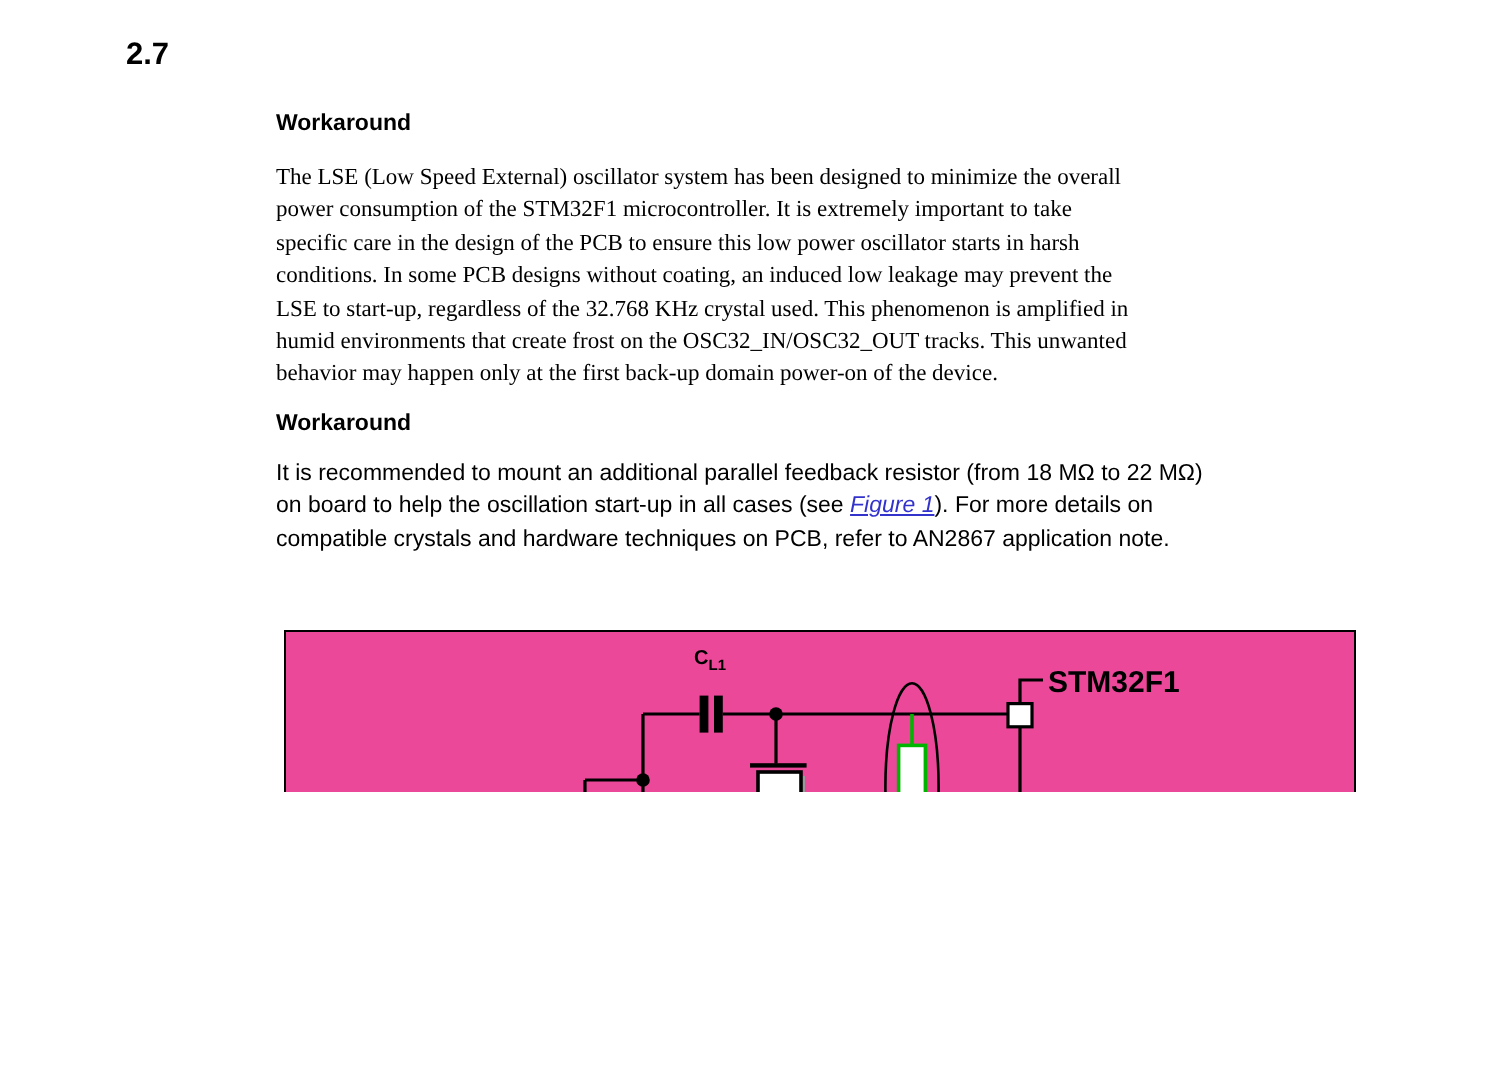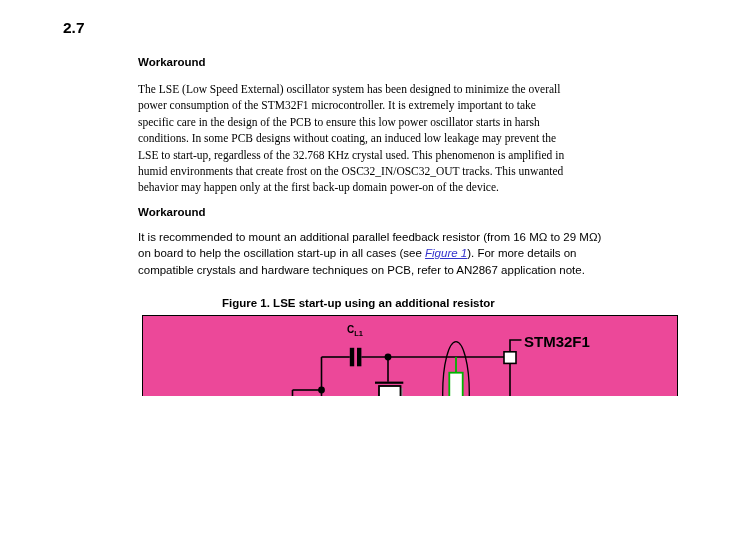--- a/index.html
+++ b/index.html
@@ -35,25 +35,24 @@
   <div class="abs subhead desc-head">Workaround</div>
   <div class="abs body-par desc-par">The LSE (Low Speed External) oscillator system has been designed to minimize the overall
 power consumption of the STM32F1 microcontroller. It is extremely important to take
 specific care in the design of the PCB to ensure this low power oscillator starts in harsh
 conditions. In some PCB designs without coating, an induced low leakage may prevent the
 LSE to start-up, regardless of the 32.768 KHz crystal used. This phenomenon is amplified in
 humid environments that create frost on the OSC32_IN/OSC32_OUT tracks. This unwanted
 behavior may happen only at the first back-up domain power-on of the device.</div>
 
   <div class="abs subhead work-head">Workaround</div>
-  <div class="abs body-par work-par"><span>It is recommended to mount an additional parallel feedback resistor (from 16 MΩ to 29 MΩ)
+  <div class="abs body-par work-par"><span>It is recommended to mount an additional parallel feedback resistor (from 18 MΩ to 22 MΩ)
 on board to help the oscillation start-up in all cases (see </span><a class="xref" id="fig-link" style="color: rgb(51, 51, 204); text-decoration: underline;">Figure 1</a><span>). For more details on
 compatible crystals and hardware techniques on PCB, refer to AN2867 application note.</span></div>
 
-  <div class="abs fig-caption">Figure 1. LSE start-up using an additional resistor</div>
 
   <div class="abs fig-box">
     <svg width="533" height="184" viewBox="0 0 533 184">
 
       <g stroke="#000" stroke-width="1.6" fill="none">
         <path d="M178.5 41 V107"></path>
         <path d="M178.5 41 H206.8"></path>
         <path d="M218.4 41 H361"></path>
         <path d="M178.5 107 H206.8"></path>
         <path d="M218.4 107 H361"></path>

